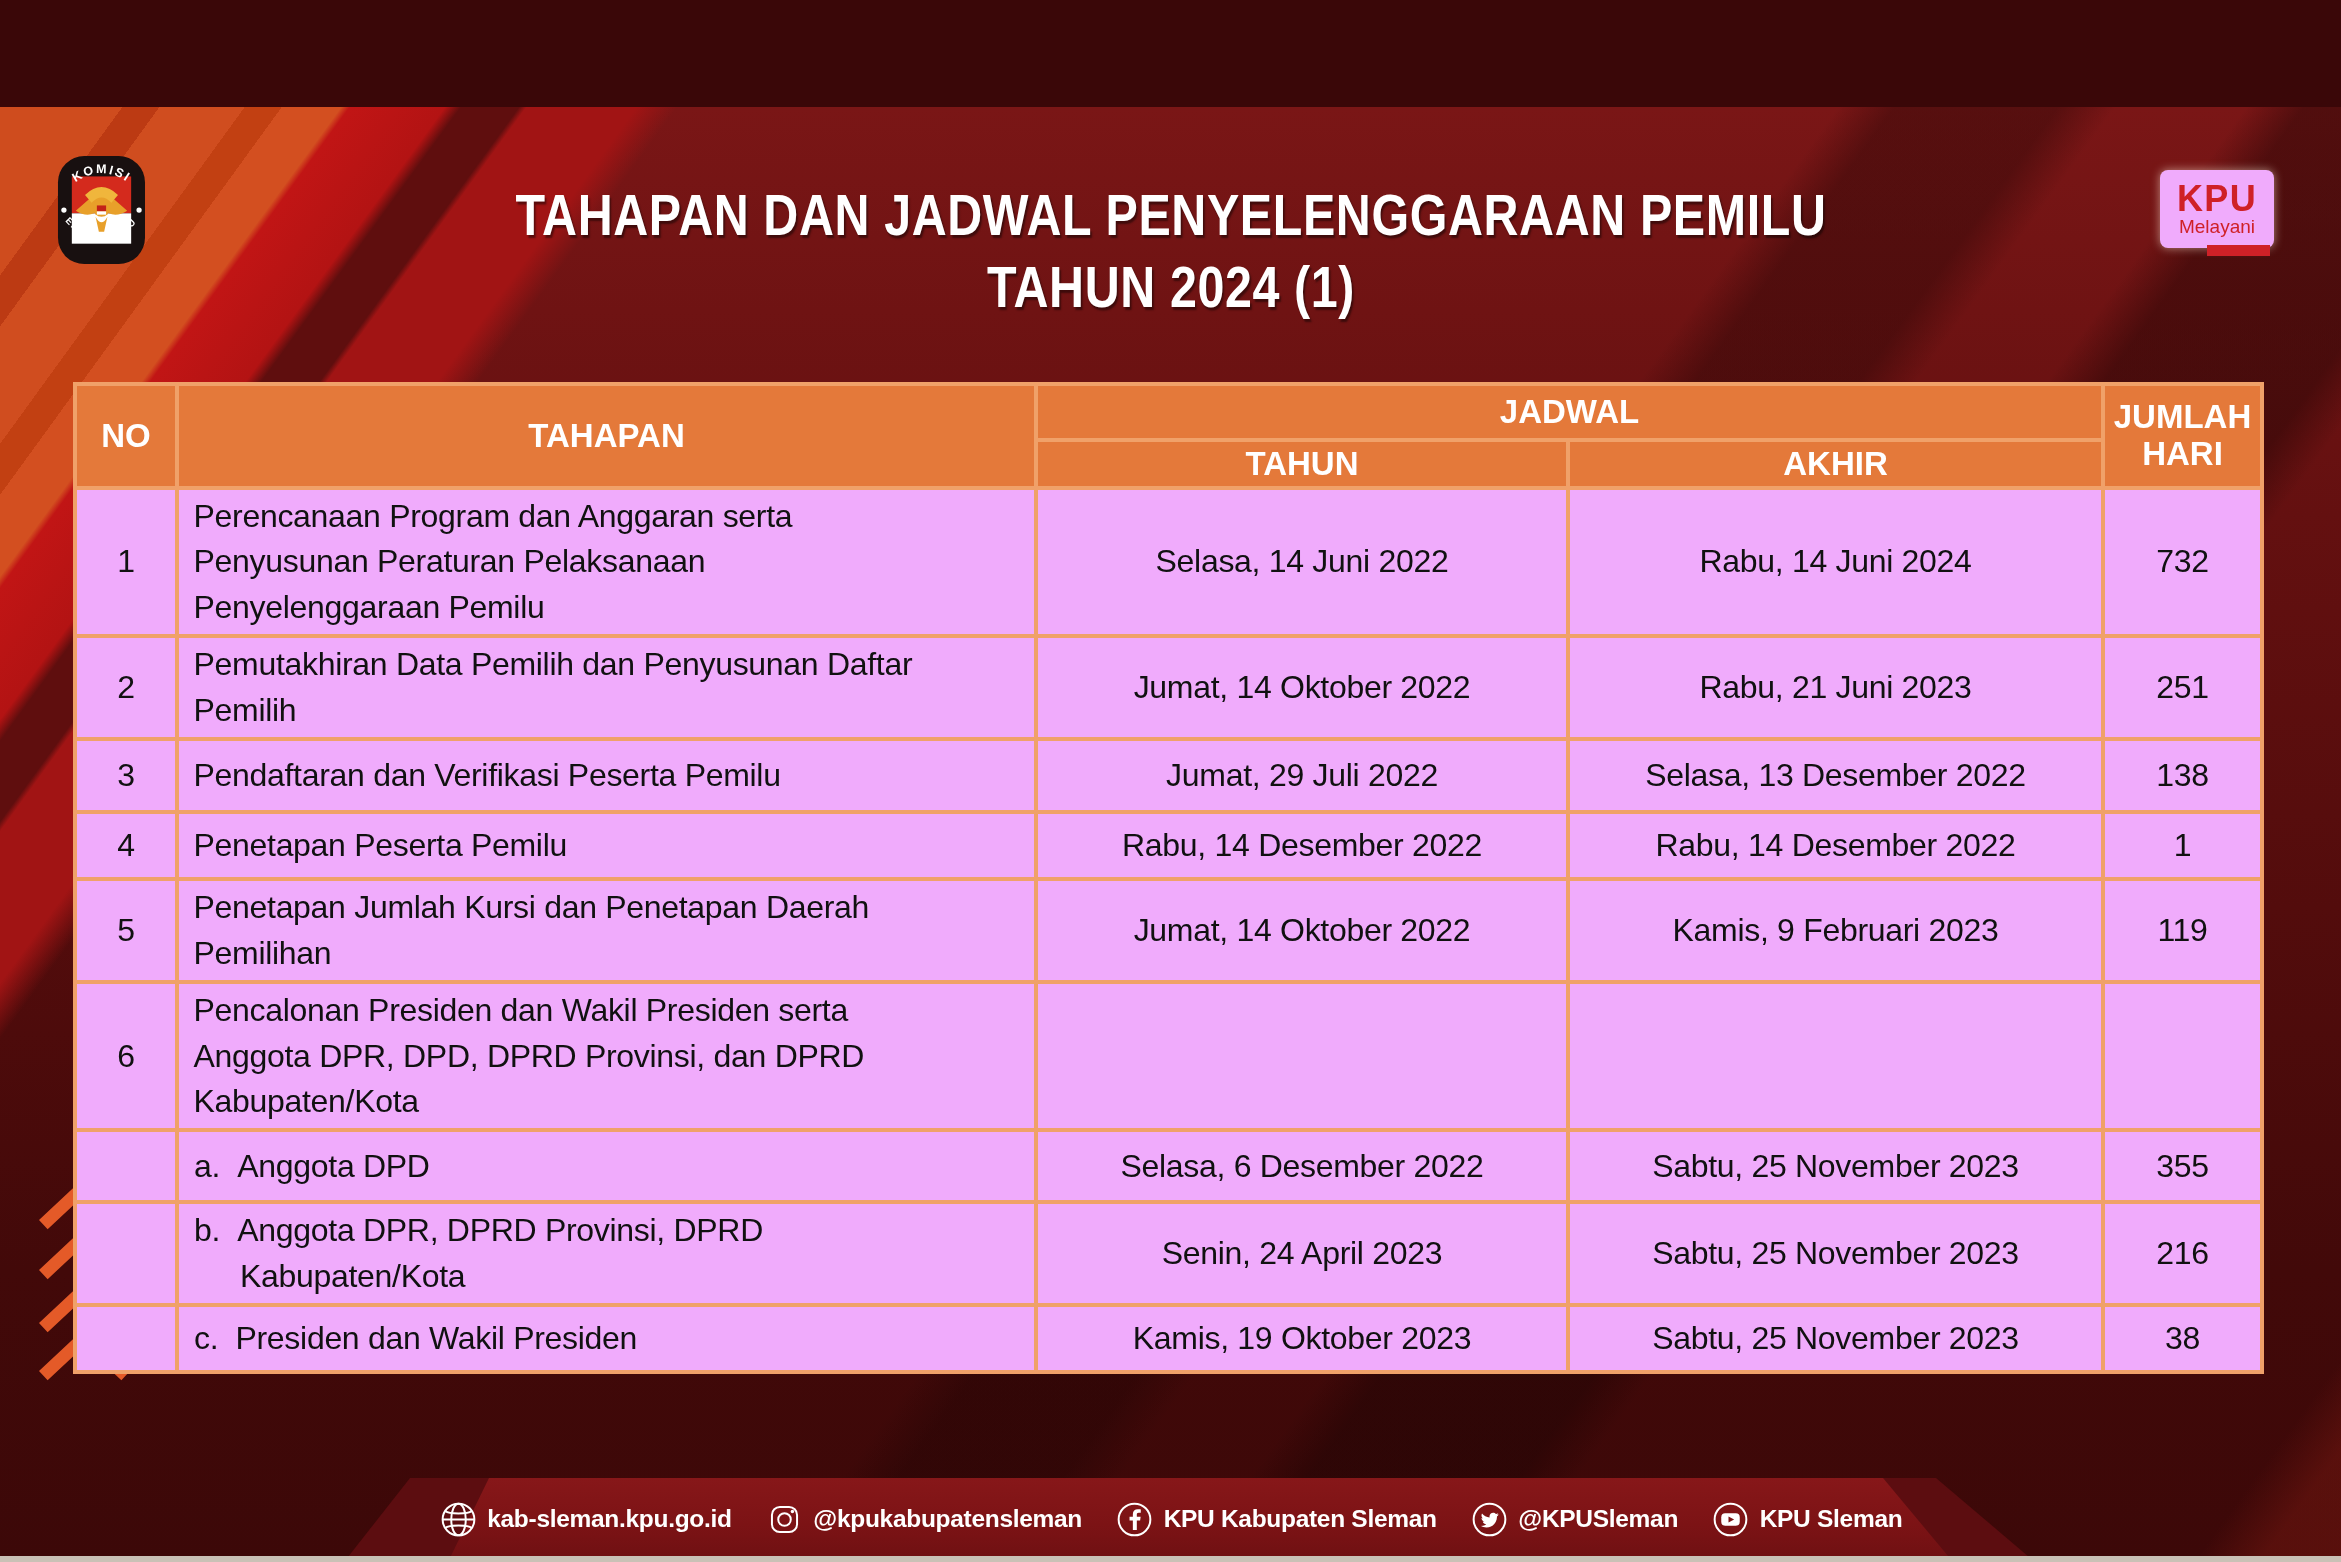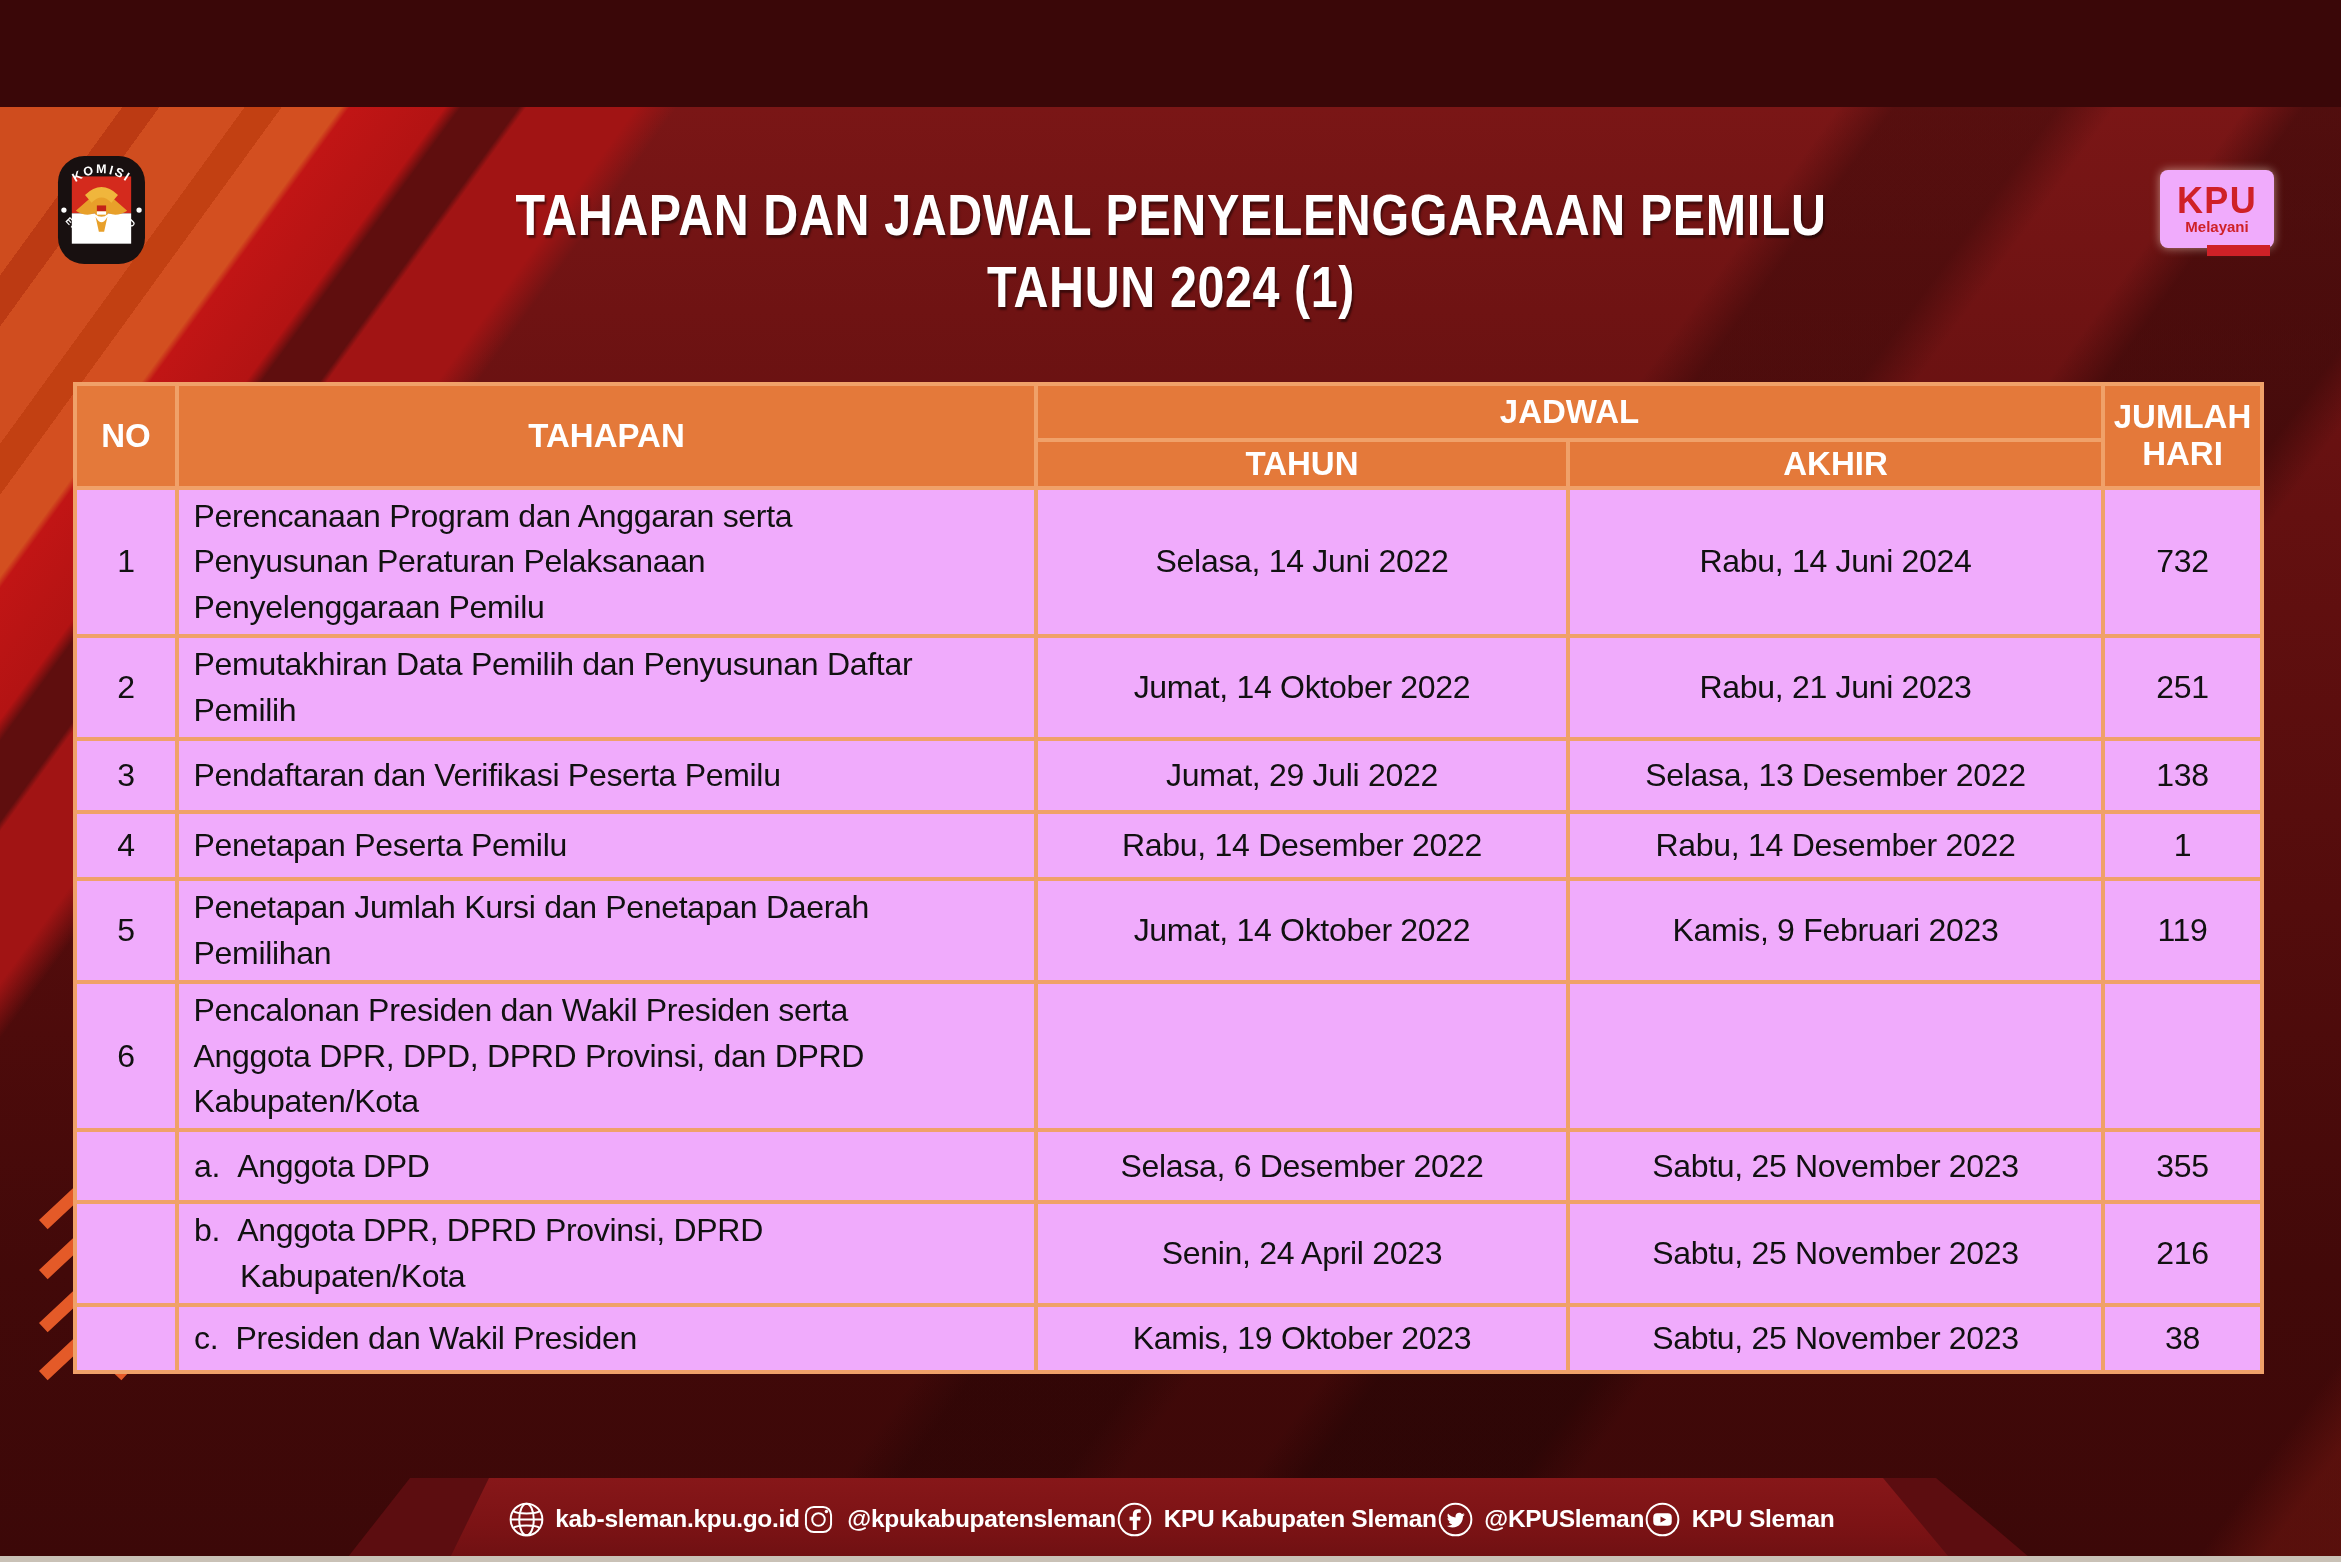--- a/index.html
+++ b/index.html
@@ -32,21 +32,21 @@
   .title-wrap{position:absolute;left:0;top:180px;width:100%;text-align:center;z-index:2;
       color:#ffffff;font-weight:bold;font-size:57px;line-height:1.26;
       transform:scaleX(.85);transform-origin:center;letter-spacing:0.7px;
       text-shadow:2px 2.6px 2px rgba(0,0,0,.45);}
 
   
   .melayani{position:absolute;left:2160px;top:170px;width:114px;height:78px;z-index:2;
       background:#f0abfc;border-radius:8px;box-shadow:0 0 9.3px rgba(255,240,220,.55);
       display:flex;flex-direction:column;align-items:center;justify-content:center;}
   .melayani .l1{color:#cf2127;font-weight:bold;font-size:36px;line-height:1;letter-spacing:1.3px;}
-  .melayani .l2{color:#cf2127;font-weight:bold;font-size:15px;line-height:1.1;}
+  .melayani .l2{color:#cf2127;font-weight:normal;font-size:19px;line-height:1.1;}
   .melayani .tab{position:absolute;right:4px;bottom:-8px;width:63px;height:10.6px;background:#cf2127;}
 
   
   .tbl{position:absolute;left:73px;top:382px;width:2187px;z-index:2;
        border-collapse:collapse;table-layout:fixed;border-radius:29px;}
   .tbl th,.tbl td{border:4px solid #f0a169;vertical-align:middle;}
   .tbl thead th{background:#e4793a;color:#ffffff;font-weight:bold;font-size:33px;
        text-align:center;line-height:1.12;padding:2.6px 5.3px;}
   .tbl tbody td{background:#f0abfc;color:#111111;font-size:32px;letter-spacing:-0.3px;
        line-height:1.42;padding:4px 12px;}
@@ -60,21 +60,21 @@
   .chev polyline{fill:none;stroke:#e45a28;stroke-width:19;}
   .chev.c1{top:1178px;} .chev.c2{top:1228px;} .chev.c3{top:1281px;} .chev.c4{top:1329px;}
 
   
   .footer-band-back{position:absolute;z-index:2;left:0;top:1478px;width:100%;height:84px;
       background:#5c0d10;clip-path:polygon(410px 0,1936px 0,2035px 84px,344px 84px);}
   .footer-band{position:absolute;z-index:3;left:0;top:1478px;width:100%;height:84px;
       background:linear-gradient(180deg,#871719 0%,#7c1315 55%,#6e1012 100%);
       clip-path:polygon(489px 0,1883px 0,1953px 84px,448px 84px);}
   .footer-row{position:absolute;z-index:4;left:0;top:1495px;width:100%;height:48px;
-      display:flex;align-items:center;justify-content:center;}
+      display:flex;align-items:center;justify-content:center;gap:34px;}
   .fitem{display:flex;align-items:center;gap:10.6px;}
   .fitem .flabel{color:#ffffff;font-weight:bold;font-size:24.5px;letter-spacing:-0.3px;}
   .ficon{width:37px;height:37px;display:block;}
   .ficon svg{display:block;width:37px;height:37px;}
   .bottom-strip{position:absolute;z-index:5;left:0;bottom:0;width:100%;height:6px;background:#c9c1b6;}
 </style>
 </head>
 <body>
 
 <div class="slide">

